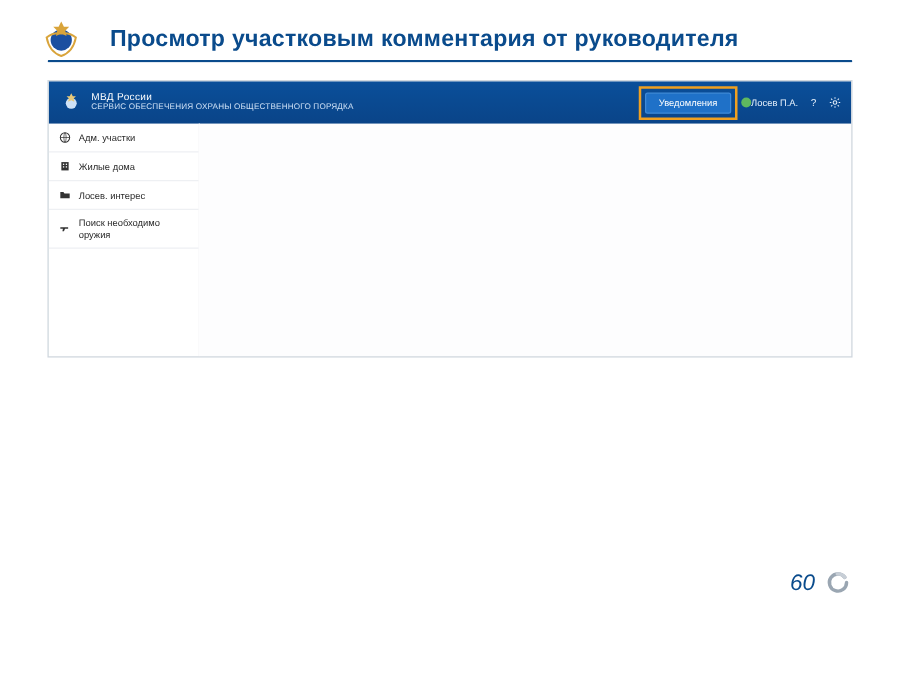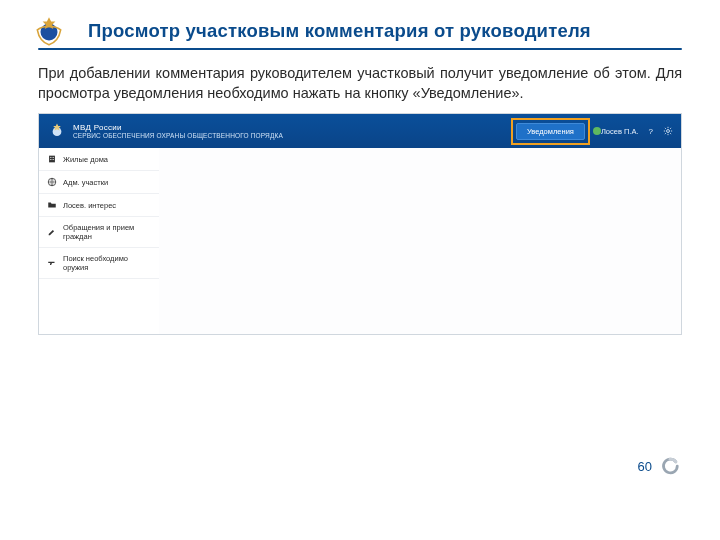--- a/index.html
+++ b/index.html
@@ -20,38 +20,37 @@
   .user{display:flex;align-items:center;gap:0;color:#e6f0fb;font-size:7.5px;margin-right:10px}
   .user .dot{width:8px;height:8px;border-radius:50%;background:#5fb85f;display:inline-block}
   .help{color:#e6f0fb;font-size:8px;margin-right:10px}
   .gear{width:10px;height:10px;margin-right:8px}
   .sidebar{position:absolute;left:0;top:34px;bottom:0;width:120px;background:#fff;border-right:1px solid #e3e7ec;font-size:7.5px;color:#2b2b2b}
   .sidebar .item{display:flex;align-items:center;gap:6px;padding:6px 8px;border-bottom:1px solid #eef0f3;cursor:pointer}
   .sidebar .ic{width:10px;height:10px;flex:0 0 10px;display:inline-flex;align-items:center;justify-content:center;color:#333}
   .content{position:absolute;left:120px;right:0;top:34px;bottom:0;background:#fdfdfe}
   .footnote{margin:12px 4px 0 4px;color:#2b2b2b;font-size:14.5px;line-height:1.35;text-align:justify}
   .pagewrap{position:absolute;right:40px;bottom:12px;display:flex;align-items:center;gap:6px}
-  .pagenum{color:#0a4b8c;font-size:13px}
+  .pagenum{color:#0a4b8c;font-style:italic;font-size:18px}
   .swirl{width:22px;height:22px}
 </style>
 </head>
 <body>
 
 <div class="slide">
 
   <svg class="logo" viewBox="0 0 64 64">
     <circle cx="32" cy="34" r="16" fill="#1b4fa0"></circle>
     <path d="M32 6 L36 14 L44 14 L38 20 L40 28 L32 24 L24 28 L26 20 L20 14 L28 14 Z" fill="#d9a43b"></path>
     <path d="M10 30 Q20 22 32 24 Q44 22 54 30 Q50 52 32 58 Q14 52 10 30 Z" fill="none" stroke="#d9a43b" stroke-width="3"></path>
   </svg>
 
   <h1 class="title">Просмотр участковым комментария от руководителя</h1>
   <div class="hr"></div>
 
-  <p class="para">При добавлении комментария руководителем участковый получит уведомление об этом. Для просмотра уведомления необходимо нажать на кнопку «Уведомление».</p>
 
   <div class="screenshot">
     <div class="topbar">
       <svg class="emb" viewBox="0 0 64 64">
         <circle cx="32" cy="34" r="14" fill="#cfe2f7"></circle>
         <path d="M32 8 L36 16 L44 16 L38 22 L40 30 L32 26 L24 30 L26 22 L20 16 L28 16 Z" fill="#e7c97a"></path>
       </svg>
       <div>
         <div class="brand-a">МВД России</div>
         <div class="brand-b">СЕРВИС ОБЕСПЕЧЕНИЯ ОХРАНЫ ОБЩЕСТВЕННОГО ПОРЯДКА</div>
@@ -78,53 +77,45 @@
           <line x1="19.5" y1="4.5" x2="17.2" y2="6.8"></line>
             <line x1="6.8" y1="17.2" x2="4.5" y2="19.5"></line>
         </g>
       </svg>
     </div>
 
     <div class="sidebar">
       <div class="item">
         <span class="ic">
           <svg width="10" height="10" viewBox="0 0 24 24">
+              <circle cx="12" cy="12" r="9" fill="none" stroke="#333" stroke-width="2"></circle>
+              <path d="M3 12h18M12 3c3 3 3 15 0 18M12 3c-3 3-3 15 0 18" fill="none" stroke="#333" stroke-width="1.4"></path>
+            </svg>
+        </span>
+        <span>Адм. участки</span>
+      </div>
+      <div class="item">
+        <span class="ic">
+          <svg width="10" height="10" viewBox="0 0 24 24">
               <rect x="5" y="4" width="14" height="16" fill="#333"></rect>
               <rect x="8" y="7" width="2.5" height="2.5" fill="#fff"></rect>
               <rect x="13.5" y="7" width="2.5" height="2.5" fill="#fff"></rect>
               <rect x="8" y="12" width="2.5" height="2.5" fill="#fff"></rect>
               <rect x="13.5" y="12" width="2.5" height="2.5" fill="#fff"></rect>
             </svg>
         </span>
         <span>Жилые дома</span>
       </div>
       <div class="item">
         <span class="ic">
           <svg width="10" height="10" viewBox="0 0 24 24">
-              <circle cx="12" cy="12" r="9" fill="none" stroke="#333" stroke-width="2"></circle>
-              <path d="M3 12h18M12 3c3 3 3 15 0 18M12 3c-3 3-3 15 0 18" fill="none" stroke="#333" stroke-width="1.4"></path>
-            </svg>
-        </span>
-        <span>Адм. участки</span>
-      </div>
-      <div class="item">
-        <span class="ic">
-          <svg width="10" height="10" viewBox="0 0 24 24">
               <path d="M3 6h6l2 3h10v9H3z" fill="#333"></path>
             </svg>
         </span>
         <span>Лосев. интерес</span>
-      </div>
-      <div class="item">
-        <span class="ic">
-          <svg width="10" height="10" viewBox="0 0 24 24">
-              <path d="M4 17l10-10 3 3-10 10H4v-3z" fill="#333"></path>
-            </svg>
-        </span>
-        <span>Обращения и прием граждан</span>
       </div>
       <div class="item">
         <span class="ic">
           <svg width="10" height="10" viewBox="0 0 24 24">
               <path d="M3 9h15v3h-6l-2 5H7l1-5H3z" fill="#333"></path>
             </svg>
         </span>
         <span>Поиск необходимо оружия</span>
       </div>
     </div>

